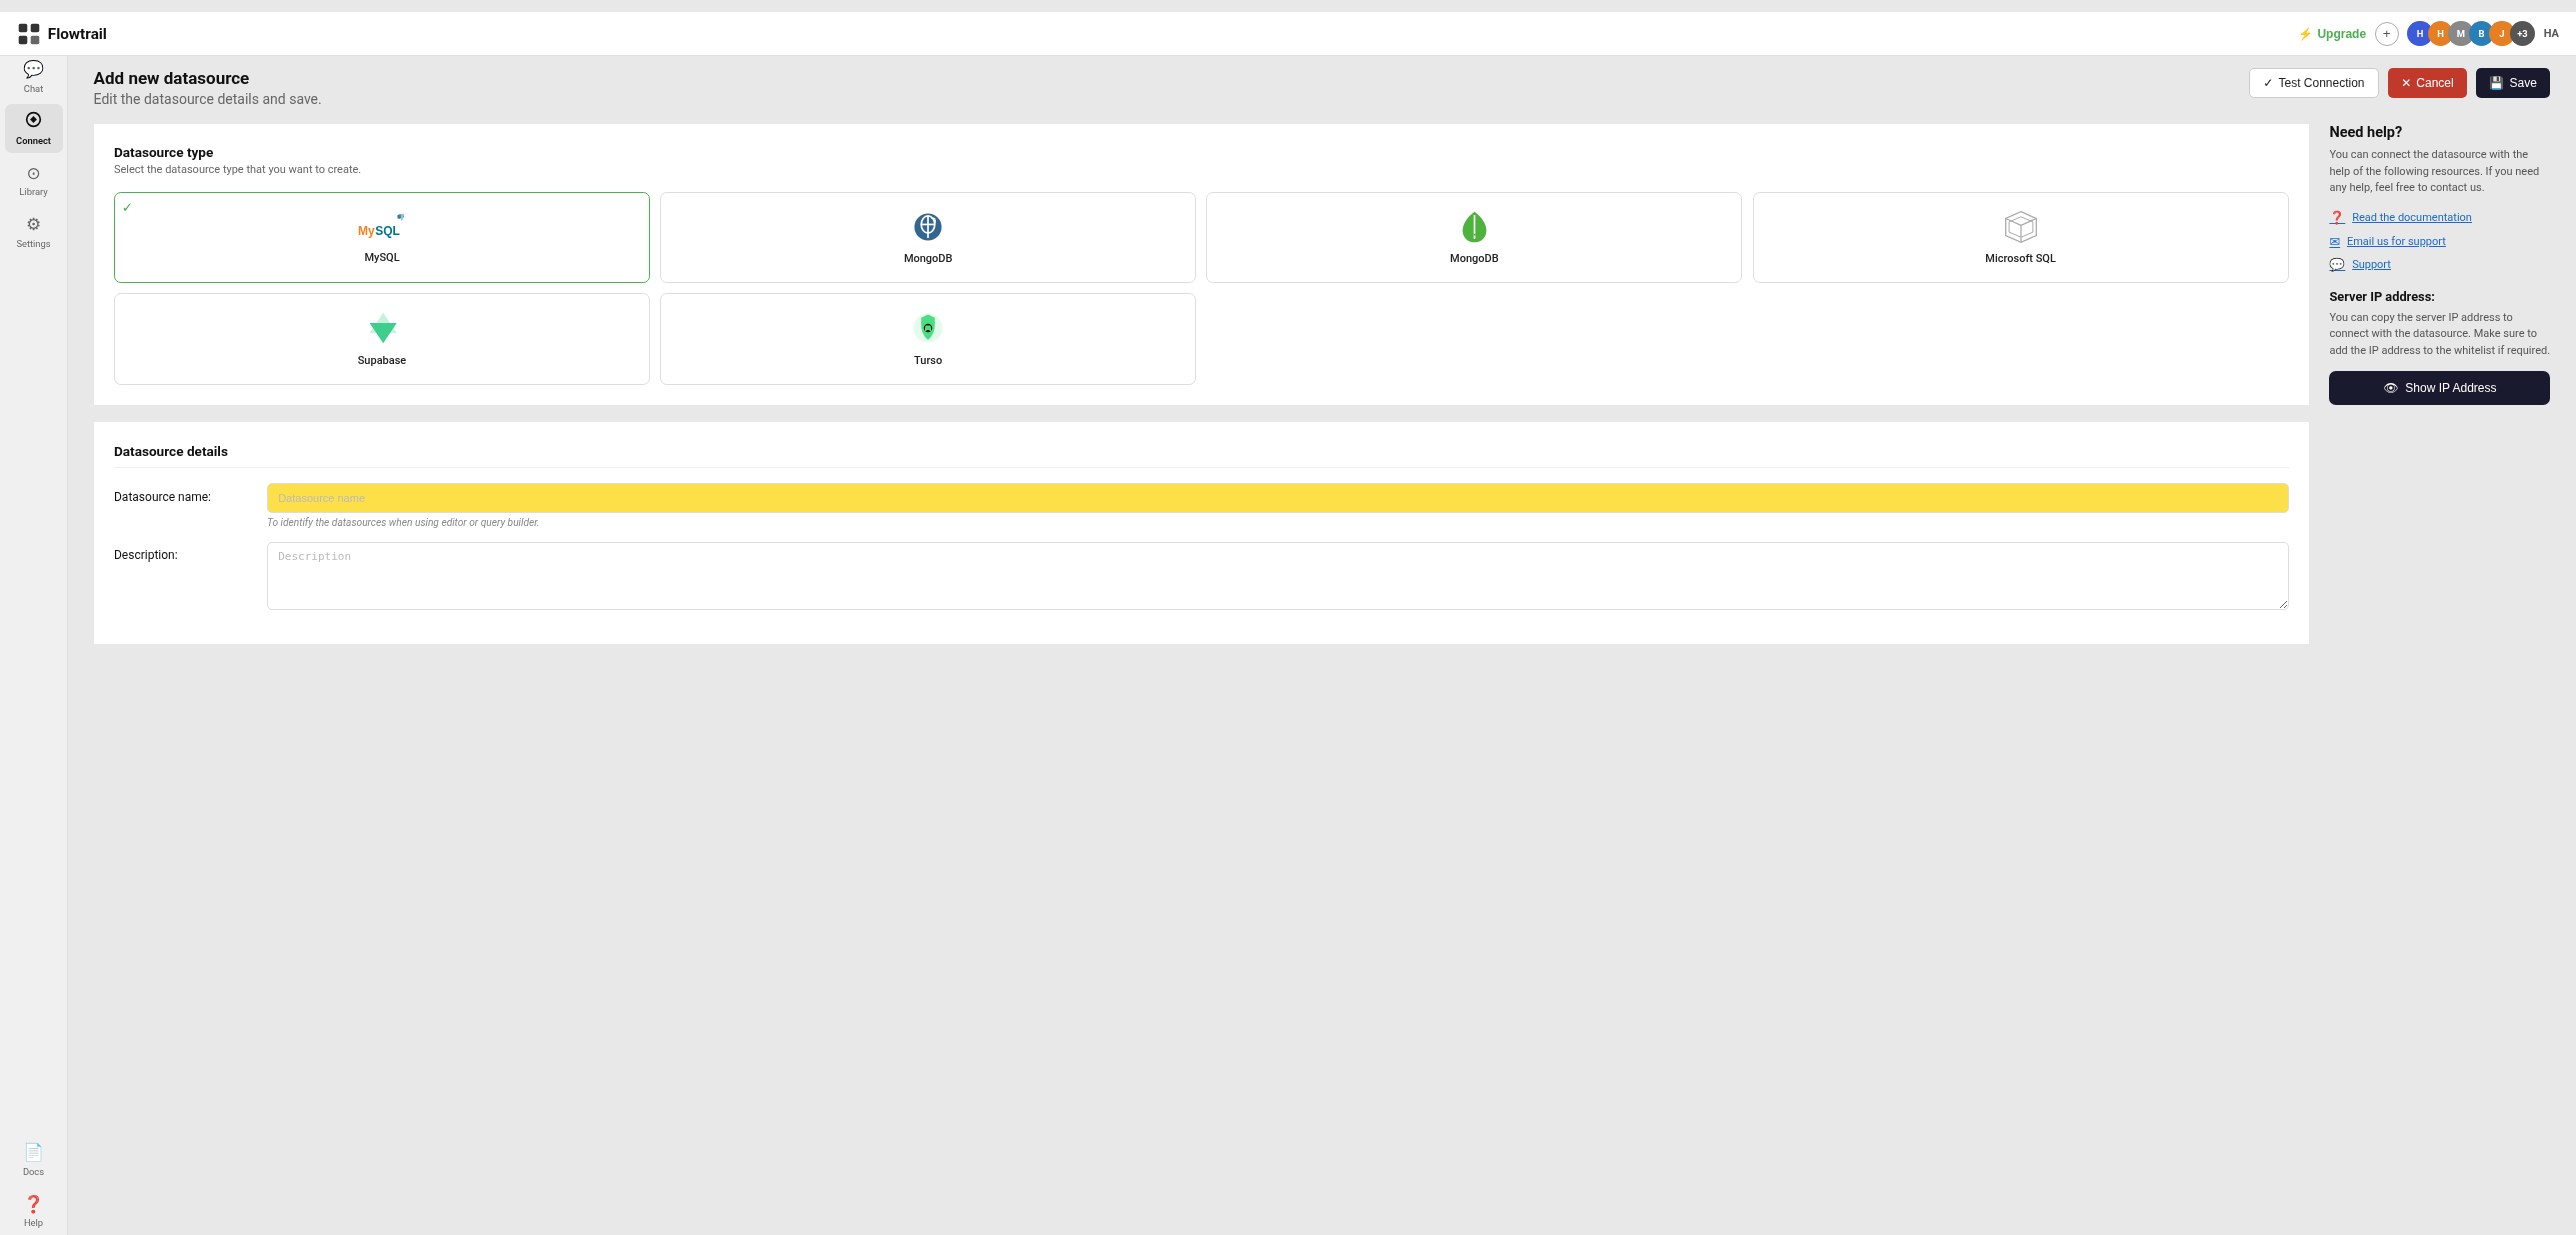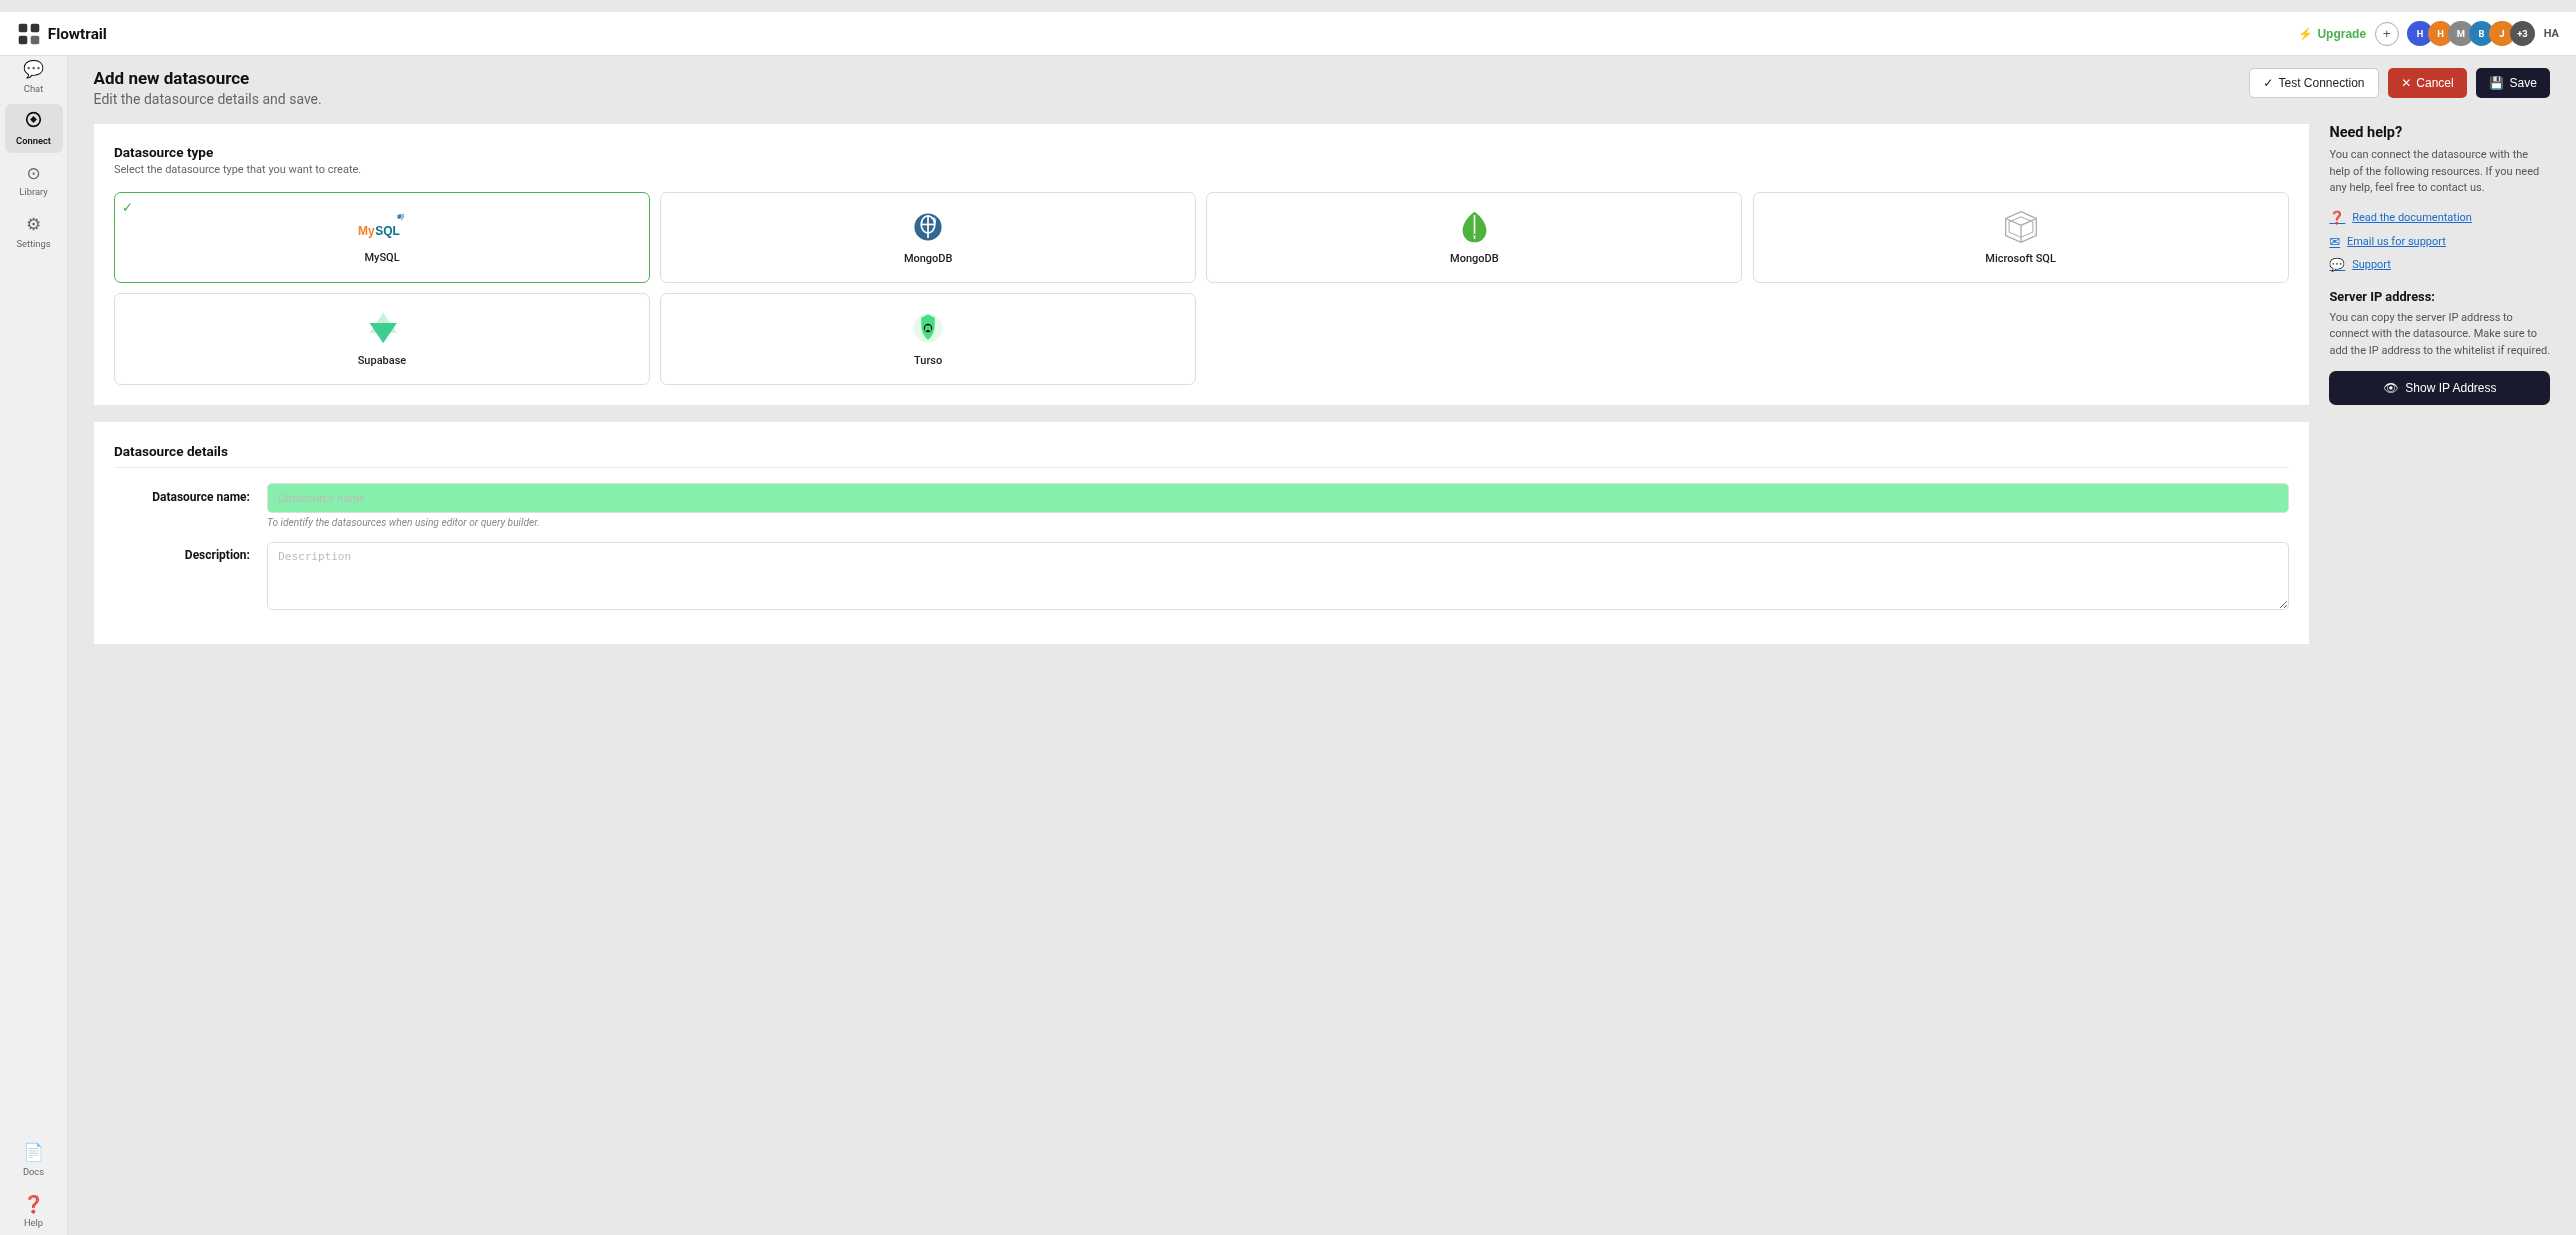--- a/index.html
+++ b/index.html
@@ -308,40 +308,39 @@
     
     .form-row {
       display: flex;
       align-items: flex-start;
       gap: 17px;
       margin-bottom: 13.6px;
     }
     .form-label {
       width: 136px;
       font-size: 12px;
-      font-weight: 700;
+      font-weight: 400;
       color: #111;
       padding-top: 6.8px;
       flex-shrink: 0;
-      text-align: right;
     }
     .form-field {
       flex: 1;
       display: flex;
       flex-direction: column;
       gap: 4.3px;
     }
     .form-input {
       border: 1.3px solid #ddd;
       border-radius: 5.1px;
       padding: 7.7px 10.2px;
       font-size: 11px;
       color: #666;
       width: 100%;
-      background: #86efac;
+      background: #fde047;
       outline: none;
     }
     .form-input::placeholder { color: #bbb; }
     .form-hint {
       font-size: 10.2px;
       color: #888;
       font-style: italic;
     }
     .form-textarea {
       border: 1.3px solid #ddd;

